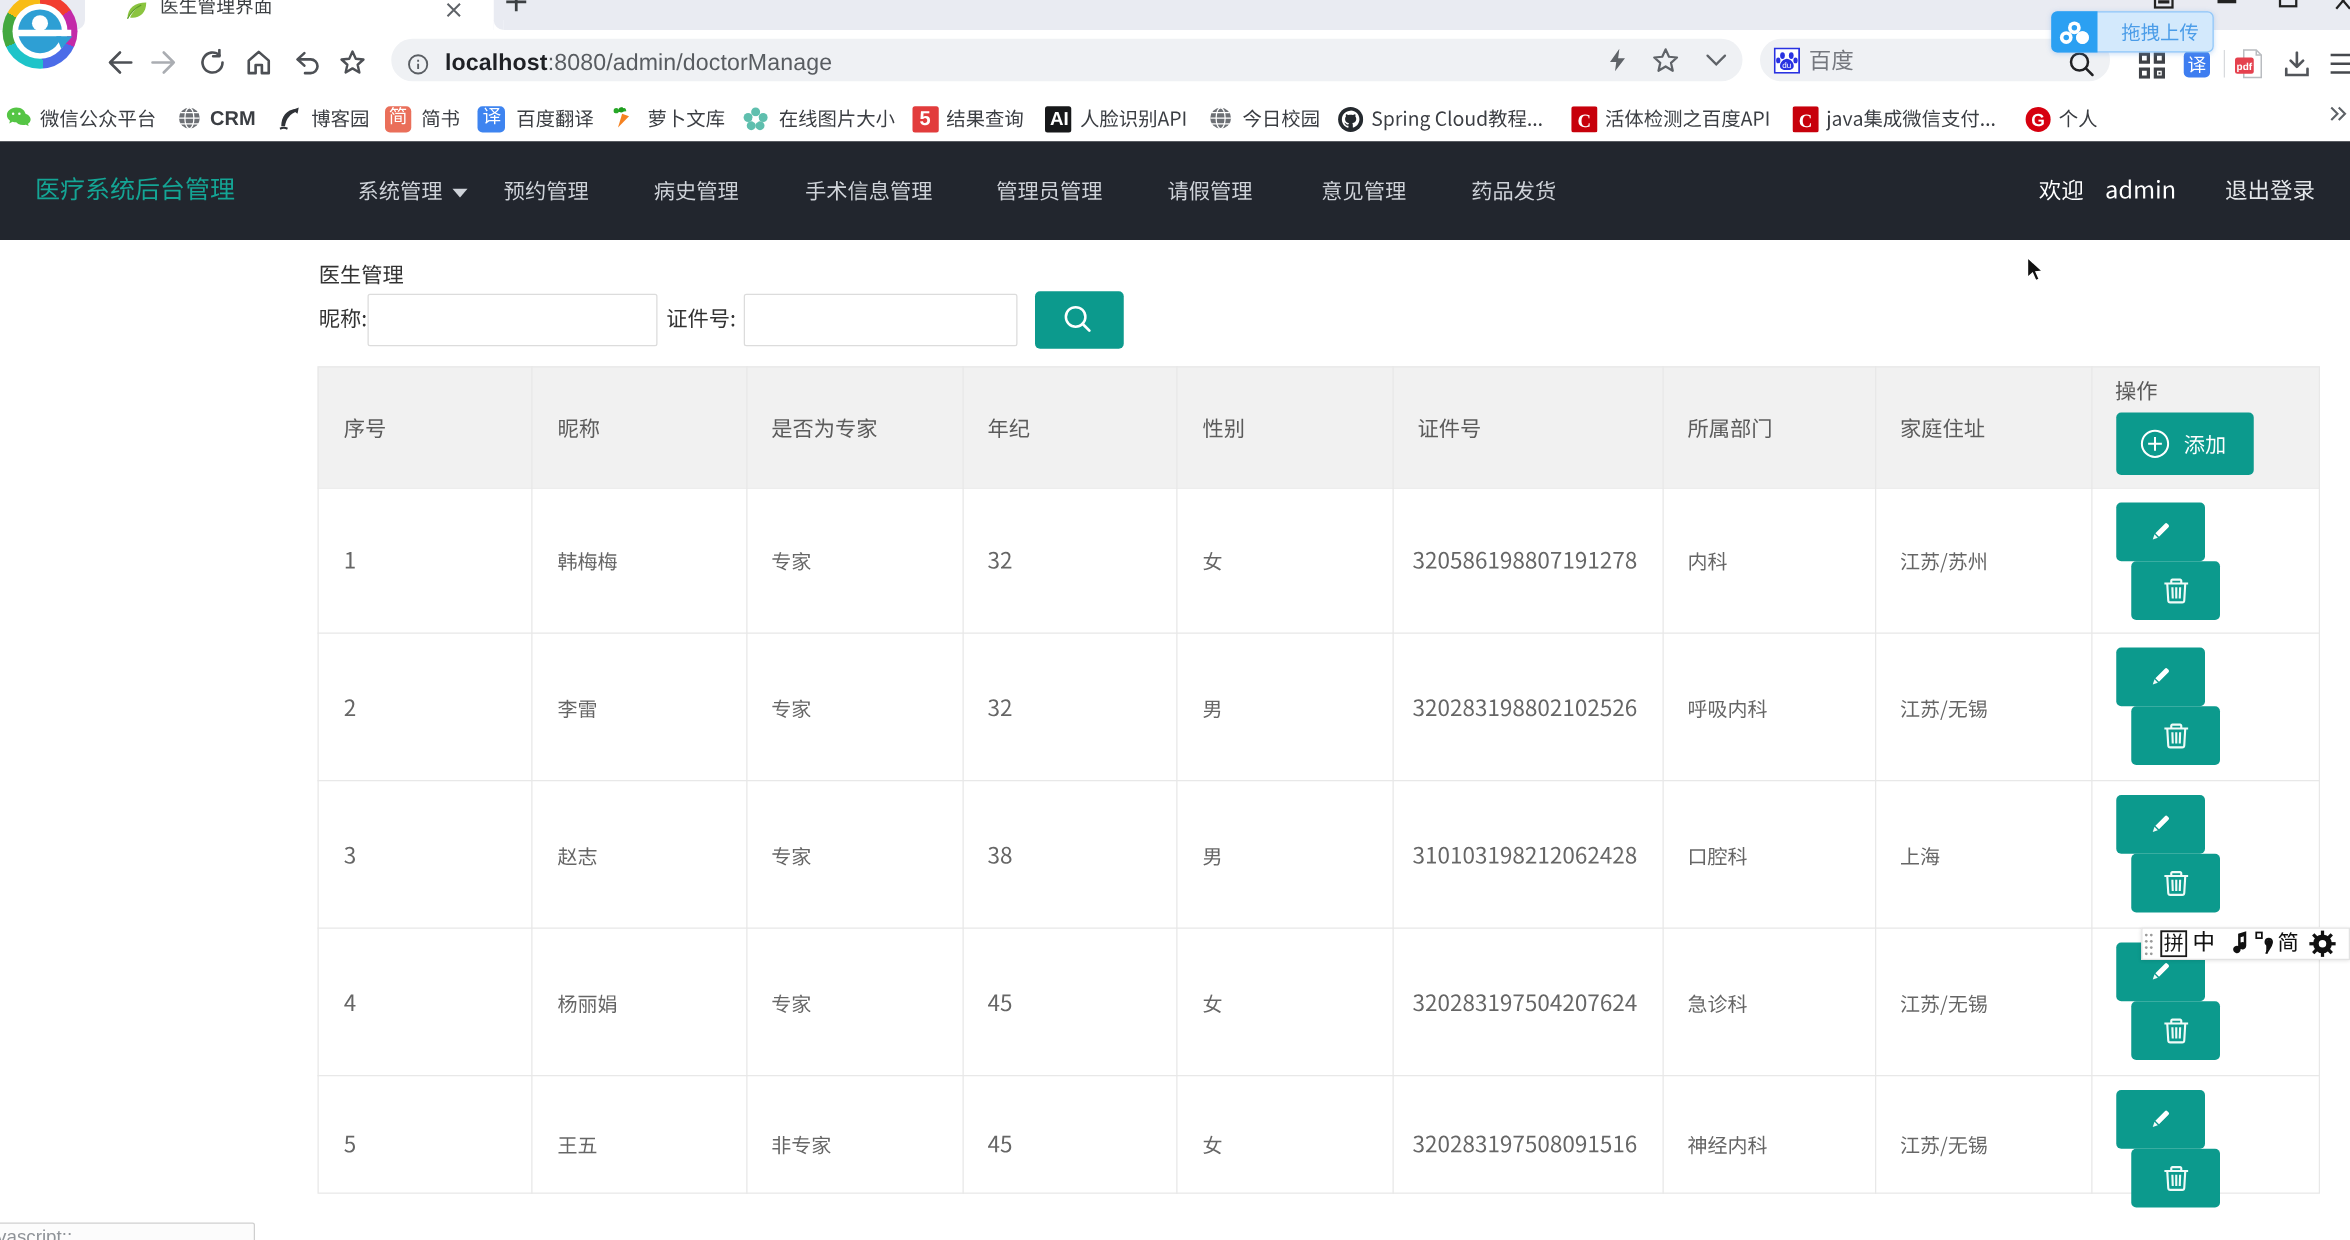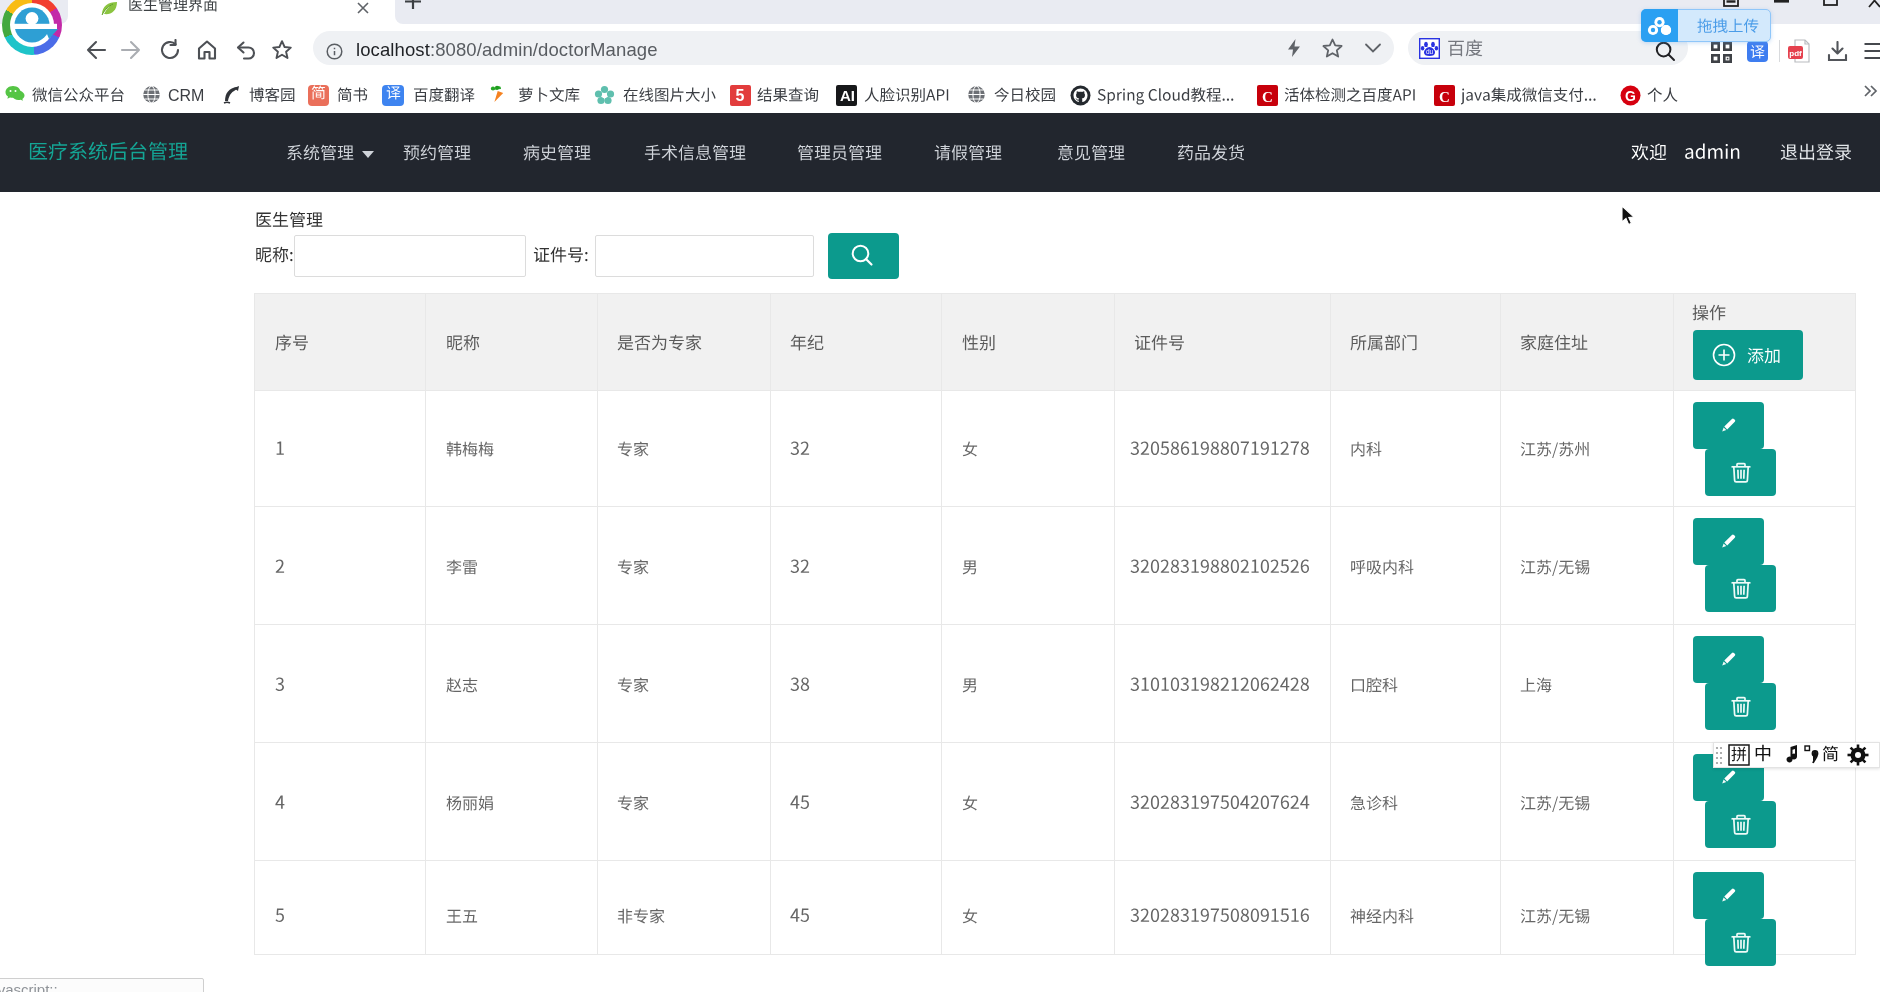--- a/index.html
+++ b/index.html
@@ -62,21 +62,21 @@
     <path d="M3.5 8.5 H13.5 A5.5 5.5 0 0 1 13.5 19.5 H9" stroke="#4d5055" stroke-width="2.1" fill="none" stroke-linecap="round"></path>
   </svg>
 <svg style="position:absolute;left:271px;top:39px;" width="22" height="22" viewBox="0 0 22 22">
     <path d="M11 2.2 L13.6 8 L19.8 8.6 L15.1 12.8 L16.5 19 L11 15.7 L5.5 19 L6.9 12.8 L2.2 8.6 L8.4 8 Z" stroke="#4d5055" stroke-width="1.9" fill="none" stroke-linejoin="round"></path>
   </svg>
 <div style="position:absolute;left:313px;top:31px;width:1081px;height:34px;background:#eff1f4;border-radius:17px"></div>
 <svg style="position:absolute;left:326px;top:43px;" width="17" height="17" viewBox="0 0 17 17">
     <circle cx="8.5" cy="8.5" r="7.3" stroke="#5a5e63" stroke-width="1.5" fill="none"></circle>
     <path d="M8.5 8 V12.2 M8.5 4.8 V6.3" stroke="#5a5e63" stroke-width="1.5"></path>
   </svg>
-<div style="position:absolute;left:356px;top:39px;font-size:18.5px;color:#1f2125;white-space:nowrap;letter-spacing:0.1px"><b style="font-weight:normal;color:#1f2125">localhost</b><span style="color:#585c61">:8080/admin/doctorManage</span></div>
+<div style="position:absolute;left:356px;top:39px;font-size:18.5px;color:#1f2125;white-space:nowrap;letter-spacing:0.1px"><b style="font-weight:bold;color:#1f2125">localhost</b><span style="color:#585c61">:8080/admin/doctorManage</span></div>
 <svg style="position:absolute;left:1286px;top:38px;" width="16" height="20" viewBox="0 0 16 20">
     <path d="M9.5 1 L2 11.5 H7 L6 19 L14 8.5 H8.5 Z" fill="#5f6368"></path>
   </svg>
 <svg style="position:absolute;left:1321px;top:37px;" width="23" height="23" viewBox="0 0 23 23">
     <path d="M11.5 2.5 L14.2 8.4 L20.6 9 L15.8 13.3 L17.2 19.6 L11.5 16.2 L5.8 19.6 L7.2 13.3 L2.4 9 L8.8 8.4 Z" stroke="#5f6368" stroke-width="1.8" fill="none" stroke-linejoin="round"></path>
   </svg>
 <svg style="position:absolute;left:1364px;top:42px;" width="18" height="12" viewBox="0 0 18 12">
     <path d="M2 2.5 L9 9.5 L16 2.5" stroke="#5f6368" stroke-width="1.8" fill="none" stroke-linecap="round"></path>
   </svg>
 <div style="position:absolute;left:1408px;top:31px;width:280px;height:34px;background:#eff1f4;border-radius:17px"></div>
@@ -152,21 +152,21 @@
     <path d="M13.5 5.5 C16.8 5.8 19.5 8 19.5 10.5 C19.5 12 18.6 13.2 17.4 14 L17.9 15.8 L15.7 14.7 C15 14.9 14.2 15 13.4 15 C10.6 15 8.3 13.6 7.6 11.7" fill="#55c545"></path>
   </svg>
 <svg style="position:absolute;left:32px;top:87.3px;" width="95" height="18" viewBox="0 -13.6 95 18">
     <path d="M3.1 -13C2.5 -12 1.4 -10.7 0.4 -9.9C0.6 -9.7 0.9 -9.3 1.1 -9.1C2.2 -10 3.4 -11.4 4.1 -12.6ZM5.1 -4.9V-3.1C5.1 -2 4.9 -0.7 3.9 0.4C4.1 0.6 4.5 1 4.7 1.2C5.8 -0 6.1 -1.8 6.1 -3.1V-4H8.1V-2.2C8.1 -1.6 7.9 -1.3 7.7 -1.2C7.8 -1 8 -0.5 8.1 -0.2C8.3 -0.5 8.7 -0.8 10.5 -2.1C10.4 -2.3 10.3 -2.7 10.2 -2.9L9.1 -2.2V-4.9ZM11.4 -8.8H13.3C13.1 -6.9 12.8 -5.3 12.2 -3.8C11.8 -5.2 11.5 -6.6 11.3 -8.2ZM4.4 -6.9V-5.9H9.6V-6.1C9.8 -5.9 10 -5.6 10.1 -5.4C10.3 -5.7 10.5 -6.1 10.7 -6.5C10.9 -5.1 11.2 -3.8 11.7 -2.6C11 -1.4 10.1 -0.4 8.8 0.4C9.1 0.6 9.4 1.1 9.5 1.3C10.6 0.5 11.5 -0.4 12.2 -1.5C12.7 -0.3 13.4 0.6 14.2 1.2C14.4 0.9 14.8 0.5 15 0.3C14.1 -0.3 13.3 -1.3 12.7 -2.5C13.6 -4.2 14 -6.3 14.3 -8.8H14.9V-9.8H11.7C11.9 -10.8 12 -11.8 12.1 -12.8L11.1 -13C10.8 -10.6 10.4 -8.3 9.6 -6.6V-6.9ZM4.7 -11.8V-8H9.5V-11.8H8.7V-9H7.6V-13H6.7V-9H5.5V-11.8ZM3.4 -9.9C2.6 -8.3 1.4 -6.6 0.3 -5.5C0.5 -5.3 0.8 -4.7 0.9 -4.5C1.4 -5 1.8 -5.5 2.3 -6.1V1.2H3.3V-7.6C3.8 -8.3 4.1 -8.9 4.4 -9.6Z M21.4 -8.2V-7.3H29V-8.2ZM21.4 -6V-5.1H29V-6ZM20.3 -10.5V-9.5H30.2V-10.5ZM23.9 -12.6C24.3 -12 24.8 -11.1 25 -10.5L26 -11C25.8 -11.5 25.3 -12.4 24.9 -13ZM21.2 -3.8V1.2H22.2V0.6H28.1V1.2H29.1V-3.8ZM22.2 -0.3V-2.8H28.1V-0.3ZM19.5 -13C18.7 -10.6 17.4 -8.3 16 -6.8C16.2 -6.5 16.5 -5.9 16.6 -5.7C17.2 -6.3 17.7 -6.9 18.1 -7.7V1.3H19.2V-9.5C19.7 -10.5 20.1 -11.6 20.5 -12.6Z M36 -12.6C35.1 -10.2 33.5 -8 31.8 -6.6C32.1 -6.4 32.6 -6 32.9 -5.8C34.6 -7.3 36.2 -9.7 37.3 -12.2ZM41.3 -12.7 40.2 -12.2C41.4 -9.9 43.3 -7.3 45 -5.8C45.2 -6.1 45.6 -6.6 45.9 -6.8C44.3 -8.1 42.3 -10.6 41.3 -12.7ZM33.5 0.2C34.1 0 34.9 -0.1 43.1 -0.6C43.5 0 43.9 0.6 44.1 1.1L45.3 0.5C44.5 -0.9 42.9 -3.1 41.6 -4.7L40.5 -4.2C41.1 -3.5 41.8 -2.6 42.4 -1.7L35.1 -1.3C36.7 -3.1 38.2 -5.4 39.5 -7.8L38.2 -8.3C37 -5.7 35.1 -3 34.5 -2.3C33.9 -1.6 33.5 -1.1 33 -1C33.2 -0.7 33.4 -0 33.5 0.2Z M50.8 -7.5C50.4 -3.9 49.4 -1.2 47.3 0.4C47.6 0.6 48.1 0.9 48.3 1.1C49.7 -0.1 50.6 -1.7 51.2 -3.8C52.2 -2.9 53.1 -2 53.6 -1.3L54.4 -2.2C53.8 -2.9 52.6 -4 51.5 -4.9C51.7 -5.6 51.8 -6.5 52 -7.3ZM56.4 -7.4C56 -3.8 55.1 -1.1 52.9 0.5C53.2 0.7 53.7 1 53.9 1.2C55.3 0.1 56.2 -1.5 56.8 -3.4C57.5 -1.8 58.7 0.1 60.4 1.1C60.6 0.8 60.9 0.3 61.2 0.1C59.1 -1 57.8 -3.3 57.3 -5.2C57.4 -5.9 57.5 -6.5 57.6 -7.3ZM54.2 -13.1C52.9 -10.4 50.3 -8.5 47.2 -7.5C47.5 -7.2 47.9 -6.7 48.1 -6.4C50.6 -7.4 52.8 -9 54.3 -11C55.8 -9 58.1 -7.3 60.6 -6.5C60.8 -6.8 61.1 -7.3 61.4 -7.5C58.7 -8.2 56.2 -10 54.9 -11.9L55.3 -12.6Z M64.7 -9.8C65.3 -8.6 65.9 -7.1 66.1 -6.2L67.2 -6.6C67 -7.5 66.4 -9 65.8 -10.1ZM73.7 -10.2C73.3 -9 72.6 -7.4 72 -6.5L73 -6.1C73.6 -7.1 74.4 -8.6 74.9 -9.8ZM62.8 -5.4V-4.2H69.1V1.2H70.3V-4.2H76.7V-5.4H70.3V-10.8H75.8V-12H63.6V-10.8H69.1V-5.4Z M80.3 -5.3V1.2H81.5V0.4H89V1.2H90.2V-5.3ZM81.5 -0.7V-4.2H89V-0.7ZM79.5 -6.6C80.1 -6.8 81 -6.9 89.9 -7.3C90.3 -6.9 90.6 -6.4 90.8 -6L91.8 -6.7C91 -8 89.2 -9.9 87.7 -11.3L86.8 -10.6C87.5 -10 88.3 -9.2 89 -8.4L81.1 -8C82.5 -9.3 83.9 -10.9 85.1 -12.6L83.9 -13.1C82.7 -11.2 80.9 -9.2 80.3 -8.7C79.8 -8.2 79.4 -7.8 79.1 -7.8C79.2 -7.4 79.4 -6.9 79.5 -6.6Z" fill="#3b3e43"></path>
   </svg>
 <svg style="position:absolute;left:142px;top:85px;" width="20" height="20" viewBox="0 0 20 20">
     <circle cx="9.5" cy="9.5" r="8.3" fill="#6d7075"></circle>
     <ellipse cx="9.5" cy="9.5" rx="3.6" ry="8.3" fill="none" stroke="#fff" stroke-width="1"></ellipse>
     <path d="M1.2 9.5 H17.8 M2.5 5 H16.5 M2.5 14 H16.5" stroke="#fff" stroke-width="1" fill="none"></path>
   </svg>
-<div style="position:absolute;left:168px;top:86.5px;font-size:16px;color:#3b3e43;white-space:nowrap;">CRM</div>
+<div style="position:absolute;left:168px;top:86.5px;font-size:16px;color:#3b3e43;white-space:nowrap;font-weight:bold;">CRM</div>
 <svg style="position:absolute;left:221px;top:85px;" width="20" height="20" viewBox="0 0 20 20">
     <path d="M4 16 C4 8 8 3 16 2 L17 4 C11 6 8 10 7 16 Z" fill="#2f3237"></path>
     <path d="M13 3 L18 1 L17 6 Z" fill="#2f3237"></path>
     <path d="M3 18 C5 17 7 17 9 18" stroke="#2f3237" stroke-width="1.6" fill="none"></path>
   </svg>
 <svg style="position:absolute;left:249px;top:87.3px;" width="48" height="18" viewBox="0 -13.6 48 18">
     <path d="M6.4 -1.8C7.2 -1.2 8 -0.3 8.4 0.3L9.3 -0.4C8.9 -1 8 -1.8 7.2 -2.4ZM6.1 -9.5V-4.2H7.1V-5.3H9.4V-4.3H10.5V-5.3H13V-4.2H14.1V-9.5H10.5V-10.4H14.8V-11.3H13.7L14.1 -11.8C13.6 -12.2 12.6 -12.7 11.9 -13L11.4 -12.3C12 -12 12.6 -11.7 13.1 -11.3H10.5V-13H9.4V-11.3H5.2V-10.4H9.4V-9.5ZM9.4 -7V-6.1H7.1V-7ZM10.5 -7H13V-6.1H10.5ZM9.4 -7.8H7.1V-8.7H9.4ZM10.5 -7.8V-8.7H13V-7.8ZM11.4 -4.7V-3.5H4.8V-2.5H11.4V0C11.4 0.2 11.4 0.2 11.2 0.2C10.9 0.3 10.2 0.3 9.4 0.2C9.5 0.5 9.7 0.9 9.7 1.2C10.8 1.2 11.5 1.2 12 1.1C12.4 0.9 12.6 0.6 12.6 0V-2.5H14.9V-3.5H12.6V-4.7ZM2.5 -13V-8.9H0.6V-7.8H2.5V1.2H3.7V-7.8H5.5V-8.9H3.7V-13Z M21 -8.2H25.7C25.1 -7.5 24.2 -6.8 23.3 -6.3C22.4 -6.8 21.6 -7.4 21 -8.1ZM21.4 -10.3C20.6 -9.1 19.1 -7.7 16.9 -6.8C17.2 -6.6 17.5 -6.2 17.7 -5.9C18.6 -6.4 19.4 -6.9 20.1 -7.4C20.7 -6.8 21.4 -6.2 22.2 -5.7C20.3 -4.8 18.1 -4.1 16 -3.7C16.3 -3.5 16.5 -3 16.6 -2.7C17.4 -2.9 18.3 -3.1 19.1 -3.3V1.2H20.2V0.7H26.4V1.2H27.6V-3.4C28.3 -3.2 29 -3.1 29.7 -2.9C29.9 -3.3 30.2 -3.8 30.5 -4C28.3 -4.3 26.1 -4.9 24.4 -5.7C25.7 -6.5 26.8 -7.5 27.5 -8.7L26.7 -9.2L26.5 -9.1H21.9C22.2 -9.4 22.4 -9.7 22.6 -10ZM23.3 -5C24.4 -4.4 25.6 -3.9 27 -3.5H19.8C21 -3.9 22.2 -4.4 23.3 -5ZM20.2 -0.3V-2.6H26.4V-0.3ZM22.2 -12.9C22.4 -12.5 22.7 -12 22.9 -11.6H16.7V-8.7H17.8V-10.6H28.6V-8.7H29.8V-11.6H24.2C24 -12.1 23.6 -12.7 23.3 -13.2Z M35.1 -9.7V-8.7H42.5V-9.7ZM34.1 -7V-6H36.6C36.4 -3.8 35.9 -2.6 33.8 -1.8C34 -1.7 34.3 -1.3 34.4 -1C36.8 -1.9 37.4 -3.4 37.6 -6H39.4V-2.8C39.4 -1.8 39.7 -1.5 40.7 -1.5C41 -1.5 42.1 -1.5 42.3 -1.5C43.2 -1.5 43.4 -1.9 43.5 -3.6C43.2 -3.6 42.8 -3.8 42.6 -4C42.6 -2.6 42.5 -2.4 42.2 -2.4C41.9 -2.4 41.1 -2.4 40.9 -2.4C40.5 -2.4 40.5 -2.5 40.5 -2.8V-6H43.4V-7ZM32.3 -12.3V1.2H33.4V0.5H44.1V1.2H45.3V-12.3ZM33.4 -0.6V-11.2H44.1V-0.6Z" fill="#3b3e43"></path>
   </svg>
 <div style="position:absolute;left:308px;top:85px;width:21px;height:21px;background:#ea6f5a;border-radius:4px"></div>
 <svg style="position:absolute;left:311px;top:84.5px;" width="17" height="17" viewBox="0 -13.2 17 17">

